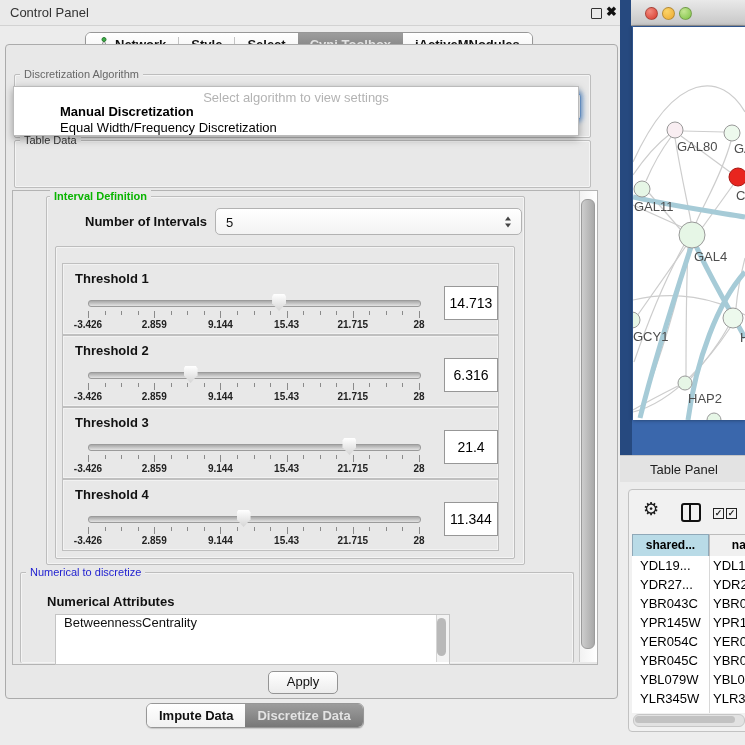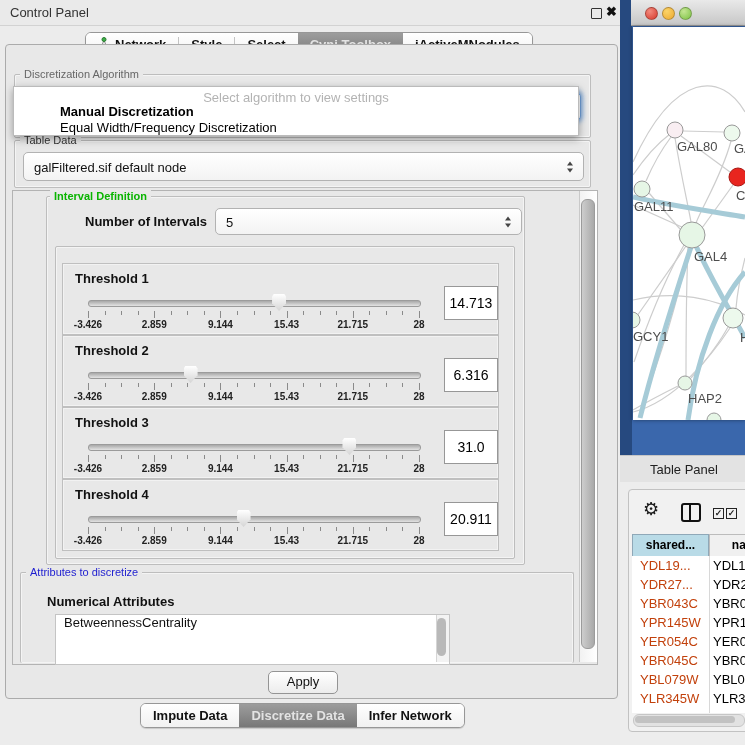--- a/index.html
+++ b/index.html
@@ -97,21 +97,21 @@
   .tpanel{left:628px;top:489px;width:120px;height:241px;background:#f1f1f1;border:1px solid #c2c2c2;border-radius:4px;overflow:hidden;}
   .gear{position:absolute;left:14px;top:10px;font-size:18px;color:#1a1a1a;line-height:18px;}
   .colicon{position:absolute;left:52px;top:13px;width:16px;height:15px;border:2px solid #111;border-radius:3px;}
   .colicon:before{content:"";position:absolute;left:6px;top:0;width:2px;height:15px;background:#111;}
   .chk{position:absolute;top:18px;width:9px;height:9px;border:1.5px solid #222;font-size:9px;line-height:9px;
        color:#222;text-align:center;font-weight:bold;}
   .tp-hcell{position:absolute;top:44px;height:21px;font-size:12px;font-weight:600;color:#000;
             text-align:center;line-height:21px;border:1px solid #9eb4bf;overflow:hidden;white-space:nowrap;}
   .tp-rows{position:absolute;left:3px;top:66px;width:117px;height:157px;background:#fff;overflow:hidden;}
   .tp-row{position:relative;height:19px;}
-  .tp-c1{position:absolute;left:8px;top:2px;font-size:13px;color:#c2410c;white-space:nowrap;}
+  .tp-c1{position:absolute;left:8px;top:2px;font-size:13px;color:#000000;white-space:nowrap;}
   .tp-c2{position:absolute;left:81px;top:2px;font-size:13px;color:#000;white-space:nowrap;}
   .tp-colsep{position:absolute;left:77px;top:0;bottom:0;width:1px;background:#d8d8d8;}
   .hscroll{position:absolute;left:4px;top:224px;width:110px;height:11px;background:#e2e2e2;
            border:1px solid #c6c6c6;border-radius:6px;}
   .hthumb{position:absolute;left:1px;top:1px;width:100px;height:7px;background:#c2c2c2;border-radius:4px;}
 
   svg text{font-family:"Liberation Sans",sans-serif;}
 </style>
 </head>
 <body>
@@ -162,24 +162,20 @@
   <div class="abs popup">
     <div class="prompt">Select algorithm to view settings</div>
     <div id="popup-options">
         <div class="opt" style="top: 17px; font-weight: bold;">Manual Discretization</div>
         <div class="opt" style="top: 33px;">Equal Width/Frequency Discretization</div>
       </div>
   </div>
 
   <div class="abs groupbox" style="left:14px;top:140px;width:575px;height:46px;"></div>
   <div class="abs grouplabel" style="left:20px;top:134px;color:#333;">Table Data</div>
-  <div class="abs combobox" style="left:23px;top:152px;width:559px;height:27px;">
-    <span class="val">galFiltered.sif default node</span>
-    <span class="updown"></span>
-  </div>
 
   <div class="abs viewport"></div>
   <div class="abs vscroll"></div>
   <div class="abs vthumb"></div>
 
   <div class="abs groupbox" style="left:46px;top:196px;width:477px;height:367px;"></div>
   <div class="abs grouplabel glabel-green" style="left:50px;top:190px;font-weight:bold;">Interval Definition</div>
 
   <div class="abs boldlabel" style="left:85px;top:214px;">Number of Intervals</div>
   <div class="abs combobox" style="left:215px;top:208px;width:305px;height:25px;">
@@ -280,21 +276,21 @@
         <div class="tick minor" style="left: 306.35px;"></div>
         <div class="tick minor" style="left: 322.9px;"></div>
         <div class="tick minor" style="left: 339.45px;"></div>
         <div class="tick major" style="left: 356px;"></div>
         <div class="ticklabel" style="left: 25px;">-3.426</div>
         <div class="ticklabel" style="left: 91.2px;">2.859</div>
         <div class="ticklabel" style="left: 157.4px;">9.144</div>
         <div class="ticklabel" style="left: 223.6px;">15.43</div>
         <div class="ticklabel" style="left: 289.8px;">21.715</div>
         <div class="ticklabel" style="left: 356px;">28</div>
-        <div class="valuebox">31.0</div>
+        <div class="valuebox">21.4</div>
       </div>
       <div class="abs thr-panel" style="top: 479px;">
         <div class="thr-label">Threshold 4</div>
         <div class="track"></div>
         <div class="thumb" style="left: 173.568px;"></div>
         <div class="tick major" style="left: 25px;"></div>
         <div class="tick minor" style="left: 41.55px;"></div>
         <div class="tick minor" style="left: 58.1px;"></div>
         <div class="tick minor" style="left: 74.65px;"></div>
         <div class="tick major" style="left: 91.2px;"></div>
@@ -313,44 +309,41 @@
         <div class="tick minor" style="left: 306.35px;"></div>
         <div class="tick minor" style="left: 322.9px;"></div>
         <div class="tick minor" style="left: 339.45px;"></div>
         <div class="tick major" style="left: 356px;"></div>
         <div class="ticklabel" style="left: 25px;">-3.426</div>
         <div class="ticklabel" style="left: 91.2px;">2.859</div>
         <div class="ticklabel" style="left: 157.4px;">9.144</div>
         <div class="ticklabel" style="left: 223.6px;">15.43</div>
         <div class="ticklabel" style="left: 289.8px;">21.715</div>
         <div class="ticklabel" style="left: 356px;">28</div>
-        <div class="valuebox">20.911</div>
+        <div class="valuebox">11.344</div>
       </div>
     </div>
 
   <div class="abs groupbox" style="left:20px;top:572px;width:552px;height:90px;border-bottom:none;"></div>
-  <div class="abs grouplabel glabel-blue" style="left:26px;top:566px;">Attributes to discretize</div>
+  <div class="abs grouplabel glabel-blue" style="left:26px;top:566px;">Numerical to discretize</div>
   <div class="abs boldlabel" style="left:47px;top:594px;">Numerical Attributes</div>
   <div class="abs attrlist" id="attr-list">
       <div class="attritem">BetweennessCentrality</div>
     </div>
   <div class="abs attrscroll"></div>
   <div class="abs attrthumb"></div>
 
   <div class="abs applybtn">Apply</div>
 
-  <div class="abs tabgroup" id="bottom-tabs" style="left:140px;top:703px;height:23px;">
+  <div class="abs tabgroup" id="bottom-tabs" style="left:146px;top:703px;height:23px;">
       <div class="tabseg">
         <span>Impute Data</span>
       </div>
       <div class="tabseg sel">
         <span>Discretize Data</span>
-      </div>
-      <div class="tabseg">
-        <span>Infer Network</span>
       </div>
     </div>
 
   <div class="abs netwindow">
     <div class="netdarkedge"></div>
     <div class="mactitle">
       <span class="light" style="left:14px;background:radial-gradient(circle at 35% 30%,#f28a7d,#d7392c);"></span>
       <span class="light" style="left:31px;background:radial-gradient(circle at 35% 30%,#fbd468,#eda930);"></span>
       <span class="light" style="left:48px;background:radial-gradient(circle at 35% 30%,#c4e693,#7cc243);"></span>
     </div>

